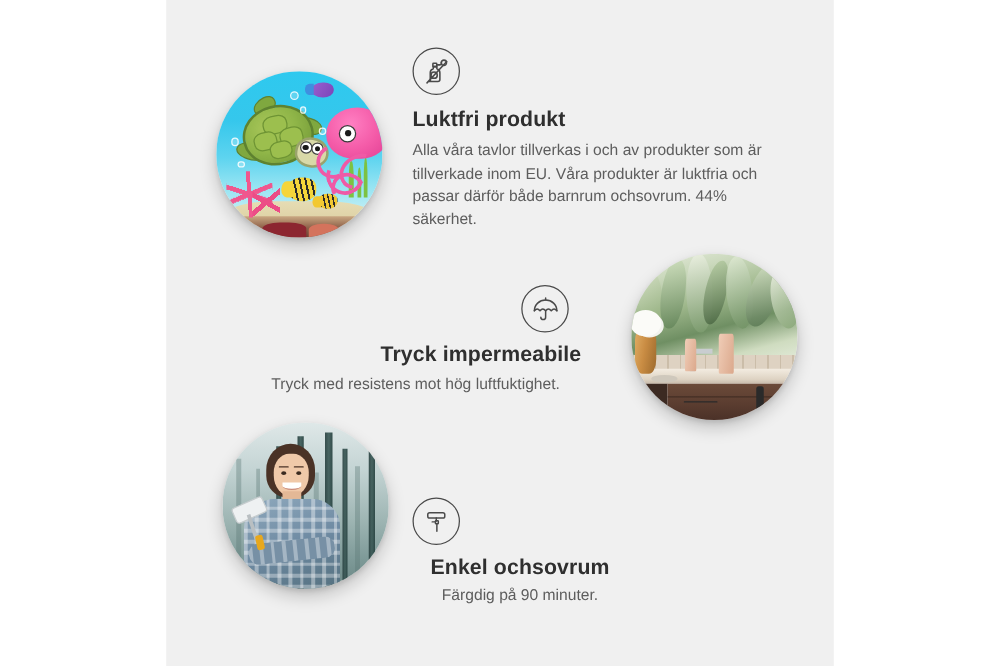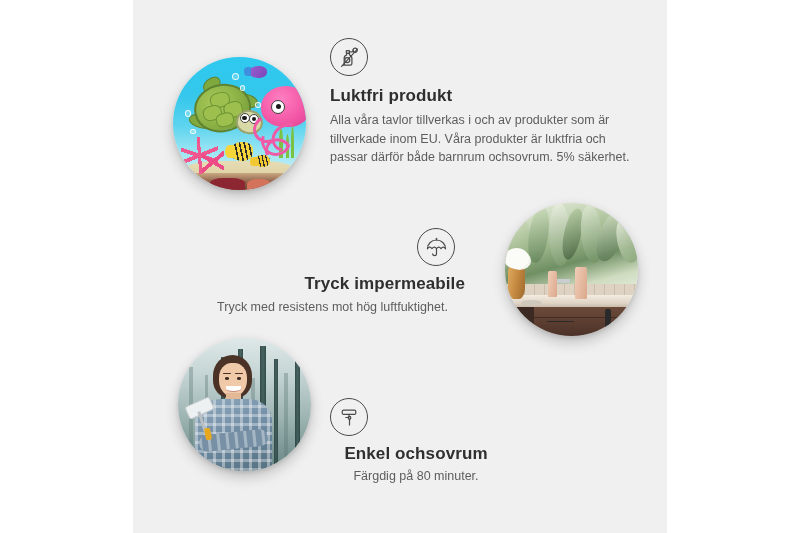--- a/index.html
+++ b/index.html
@@ -280,21 +280,21 @@
       <svg width="24" height="24" viewBox="0 0 24 24" fill="none" stroke="#4a4a4a" stroke-width="1.25" stroke-linecap="round" stroke-linejoin="round">
         <path d="M6.2 20.2h7.1c.9 0 1.6-.7 1.6-1.6v-5.4c0-1.5-1-2.8-2.4-3.2V8.3h-2.9v1.7c-1.4.4-2.4 1.7-2.4 3.2v5.4c0 .9.1 1.6 1 1.6z"></path>
         <rect x="9.3" y="5.6" width="3.1" height="2.7" rx=".5"></rect>
         <path d="M12.4 6.9h2.6c.6 0 1.1-.5 1.1-1.1V5"></path>
         <circle cx="18.1" cy="5.2" r="2.1"></circle>
         <circle cx="10.3" cy="15.1" r="2.5"></circle>
         <line x1="4.6" y1="21.3" x2="20.4" y2="4.2"></line>
       </svg>
     </div>
     <p class="f-title">Luktfri produkt</p>
-    <p class="f-body">Alla våra tavlor tillverkas i och av produkter som är tillverkade inom EU. Våra produkter är luktfria och passar därför både barnrum ochsovrum. 5% säkerhet.</p>
+    <p class="f-body">Alla våra tavlor tillverkas i och av produkter som är tillverkade inom EU. Våra produkter är luktfria och passar därför både barnrum ochsovrum. 44% säkerhet.</p>
   </div>
 
   <div class="feature" id="feat-waterproof">
     <div class="icon-wrap">
       <div class="icon-circle">
         <svg width="23" height="23" viewBox="0 0 24 24" fill="none" stroke="#4a4a4a" stroke-width="1.25" stroke-linecap="round" stroke-linejoin="round">
           <path d="M2.6 13.2C2.6 8 6.8 4.2 12 4.2s9.4 3.8 9.4 9"></path>
           <path d="M2.6 13.2c1.6-2 3.1-2 4.7 0 1.6-2 3.1-2 4.7 0 1.6-2 3.1-2 4.7 0 1.6-2 3.1-2 4.7 0"></path>
           <line x1="12" y1="4.2" x2="12" y2="2.4"></line>
           <path d="M12 13.2v5.3c0 1.1-.9 2-2 2s-2-.9-2-2"></path>
@@ -310,16 +310,16 @@
       <div class="icon-circle">
         <svg width="23" height="23" viewBox="0 0 24 24" fill="none" stroke="#4a4a4a" stroke-width="1.25" stroke-linecap="round" stroke-linejoin="round">
           <rect x="4.4" y="4.3" width="14.2" height="4.5" rx="1.6"></rect>
           <path d="M11.5 8.8v1.9c0 .7-.6 1.3-1.3 1.3H8.1"></path>
           <rect x="10.8" y="11" width="2.4" height="2.6" rx=".5"></rect>
           <line x1="12" y1="13.6" x2="12" y2="19.8"></line>
         </svg>
       </div>
     </div>
     <p class="f-title">Enkel ochsovrum</p>
-    <p class="f-body">Färgdig på 80 minuter.</p>
+    <p class="f-body">Färgdig på 90 minuter.</p>
   </div>
 
 </div>
 
 </body></html>

